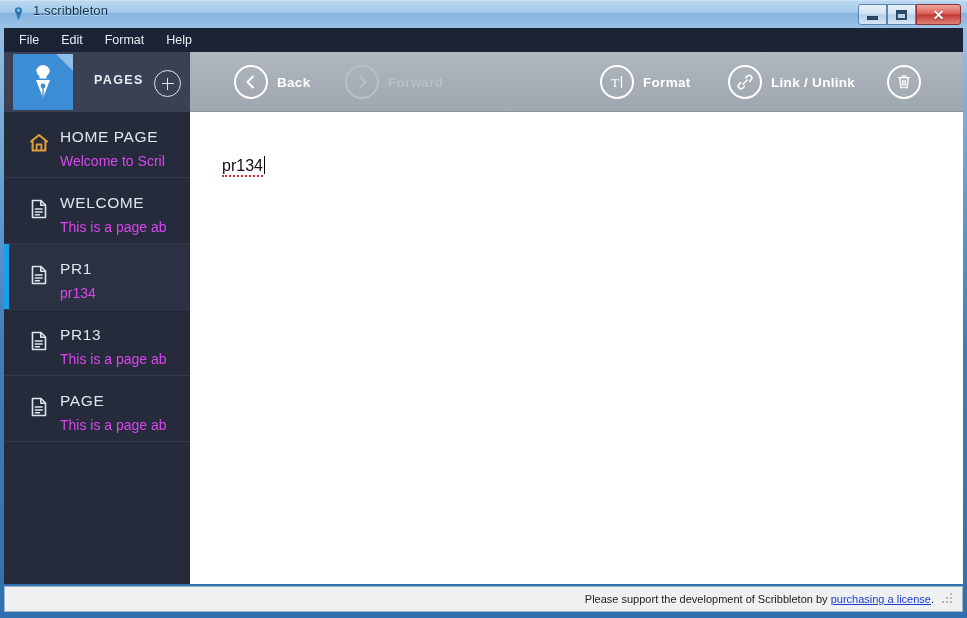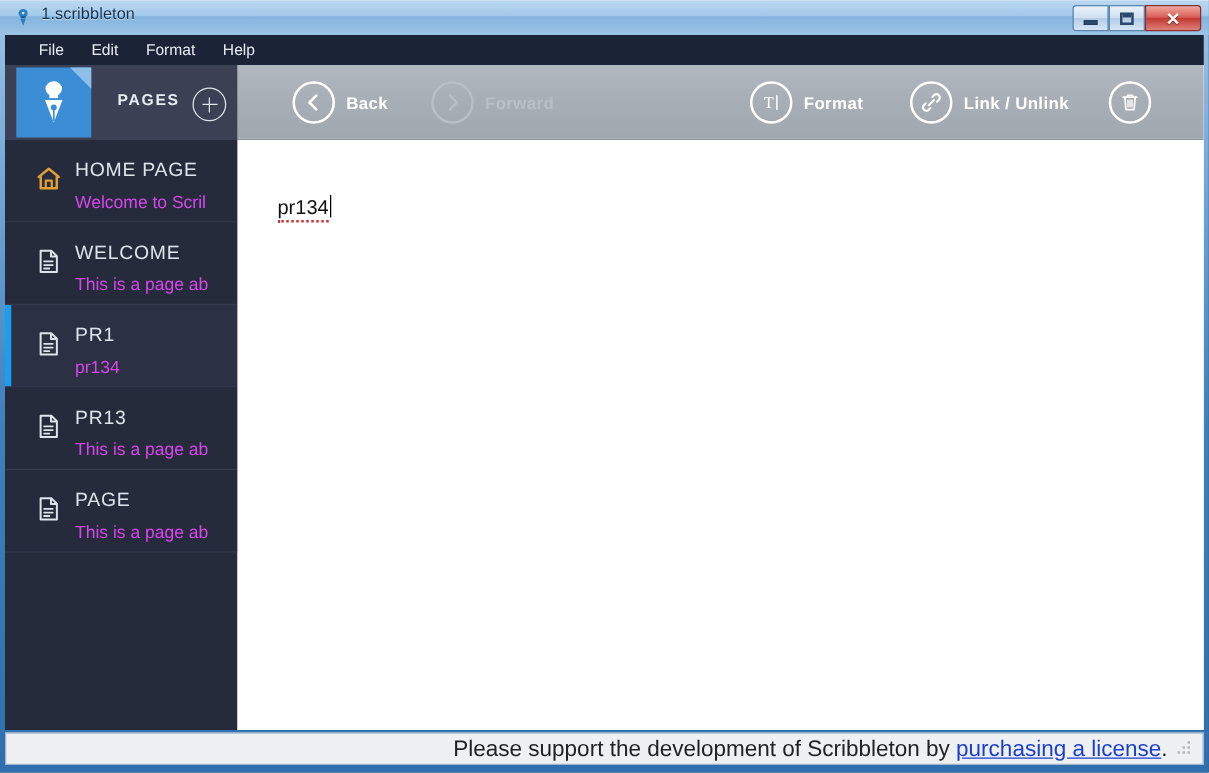--- a/index.html
+++ b/index.html
@@ -44,21 +44,21 @@
     background:linear-gradient(to bottom,#f0a79c 0%,#d9615a 45%,#c33a33 52%,#e08078 100%);
   }
   .gl-min{width:11px;height:4px;background:#2b4a6b;border:1px solid #24405e;box-sizing:border-box;margin-top:6px;}
   .gl-max{width:11px;height:10px;border:2px solid #2b4a6b;box-sizing:border-box;}
   .gl-max i{display:block;width:100%;height:2px;background:#2b4a6b;}
   .gl-close{color:#fff;font-size:14px;font-weight:bold;line-height:1;text-shadow:0 1px 1px rgba(0,0,0,.5);}
   
   .menubar{
     position:absolute;left:4px;top:28px;width:959px;height:24px;
     background:#1b2436;
-    display:flex;align-items:center;padding-left:16px;box-sizing:border-box;
+    display:flex;align-items:center;padding-left:4px;box-sizing:border-box;
   }
   .menuitem{
     color:#e7ecf3;font-size:12.5px;padding:3px 11px;cursor:default;white-space:nowrap;
   }
   
   .content{
     position:absolute;left:4px;top:52px;width:959px;height:532px;
     background:#fff;overflow:hidden;
   }
   
@@ -148,21 +148,21 @@
     display:inline-block;width:1.5px;height:18px;background:#000;
     vertical-align:-3px;margin-left:1px;
   }
   
   .statusbar{
     position:absolute;left:4px;top:586px;width:959px;height:26px;
     background:#eef0f2;border:1px solid #9fb6cc;box-sizing:border-box;
     display:flex;align-items:center;justify-content:flex-end;
     padding-right:8px;
   }
-  .status-text{font-size:18px;color:#222;white-space:nowrap;margin-left:27px;}
+  .status-text{font-size:11px;color:#222;white-space:nowrap;margin-left:27px;}
   .status-link{color:#1a3fd0;text-decoration:underline;}
   .grip{
     width:12px;height:12px;margin-left:8px;position:relative;opacity:.55;
   }
   .grip i{position:absolute;width:2px;height:2px;background:#8a8a8a;}
 </style>
 </head>
 <body>
 
 <div class="window">

